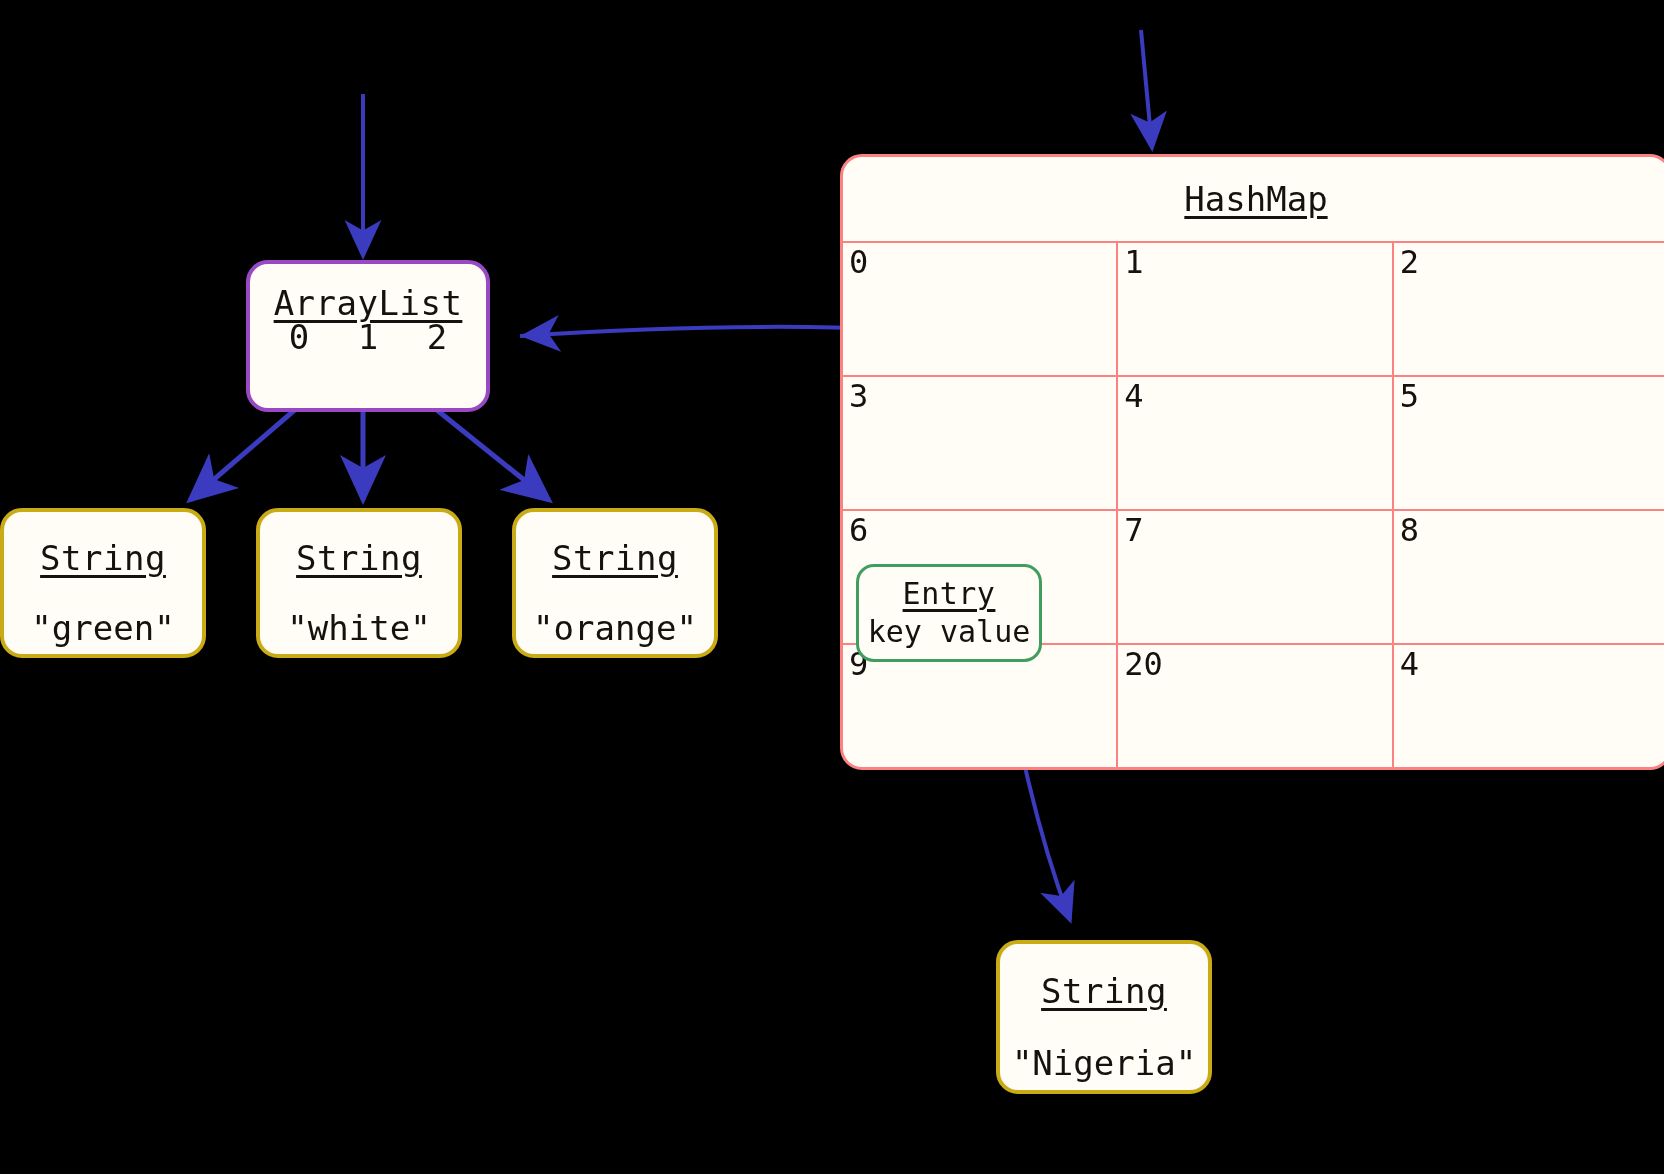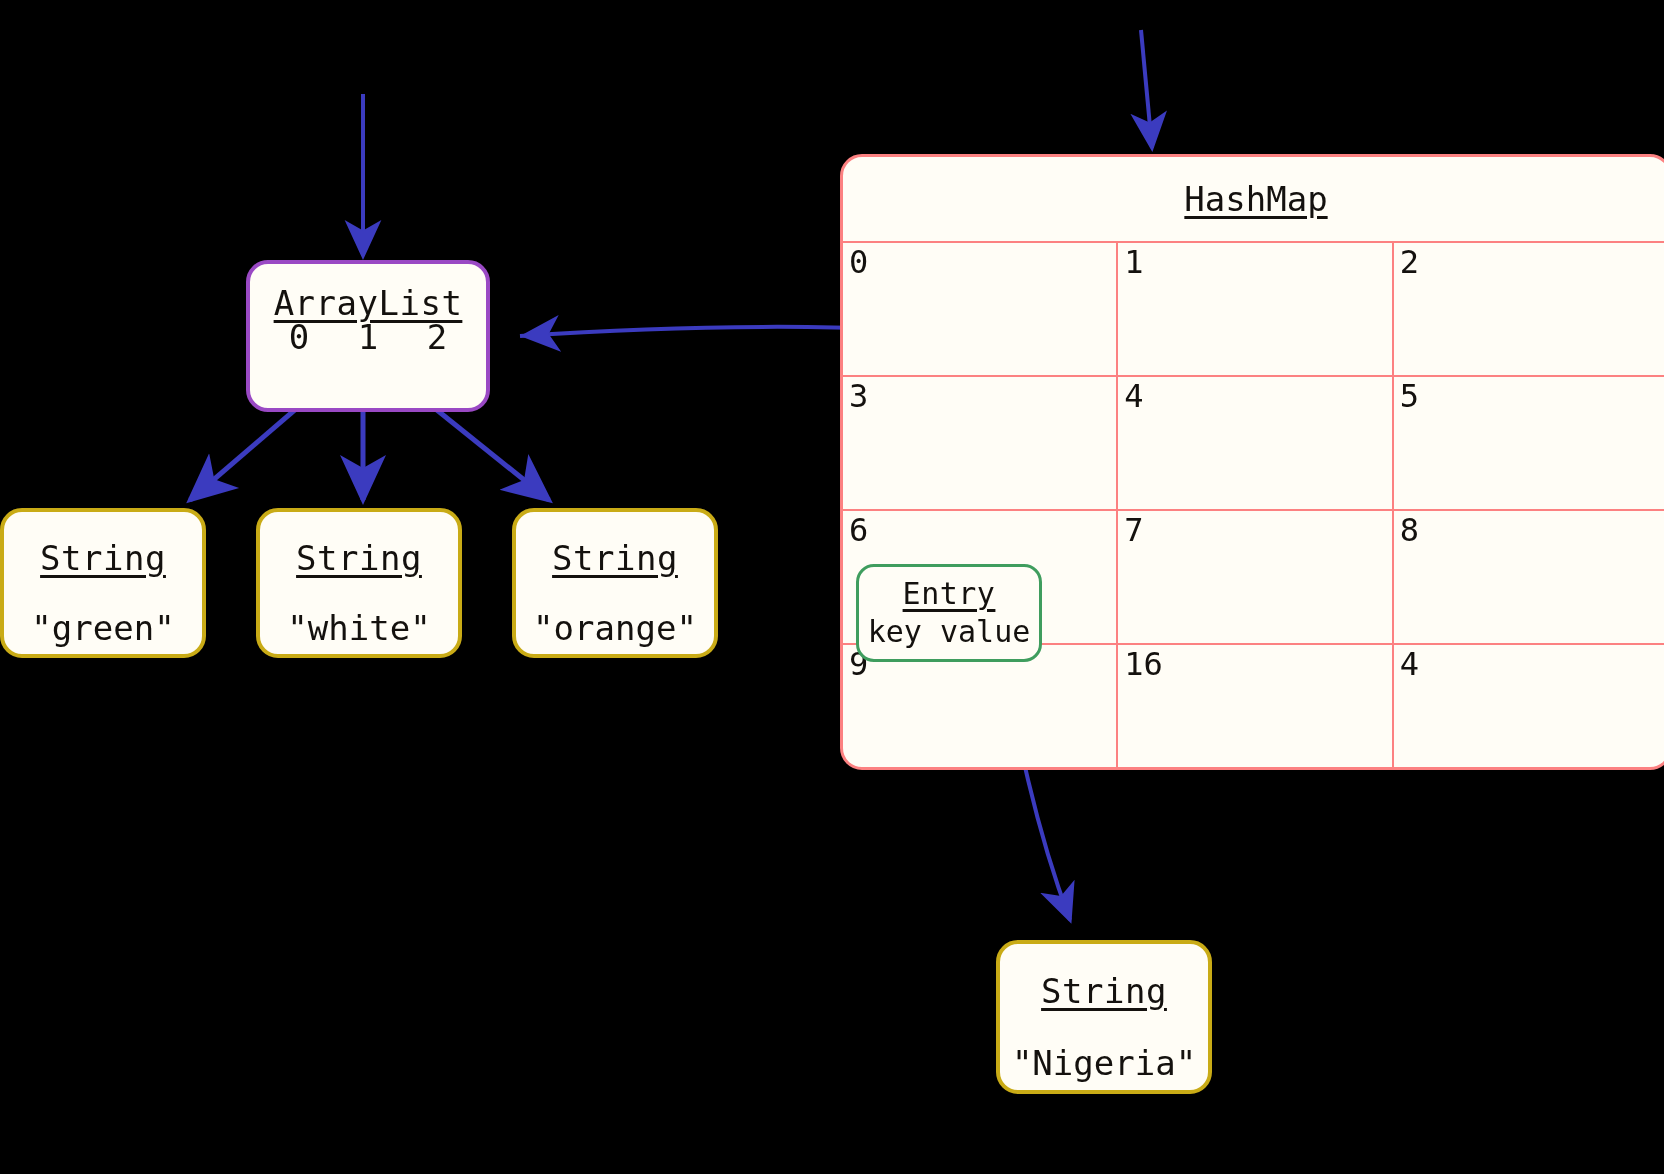--- a/index.html
+++ b/index.html
@@ -229,21 +229,21 @@
         <div class="hm-cell">
           <span class="hm-index">7</span>
         </div>
         <div class="hm-cell col-last">
           <span class="hm-index">8</span>
         </div>
         <div class="hm-cell row-last">
           <span class="hm-index">9</span>
         </div>
         <div class="hm-cell row-last">
-          <span class="hm-index">16</span>
+          <span class="hm-index">20</span>
         </div>
         <div class="hm-cell row-last col-last">
           <span class="hm-index">4</span>
         </div>
       </div>
   </div>
 
   <div id="entry">
     <div class="node-title">Entry</div>
     <div class="node-sub">key value</div>

